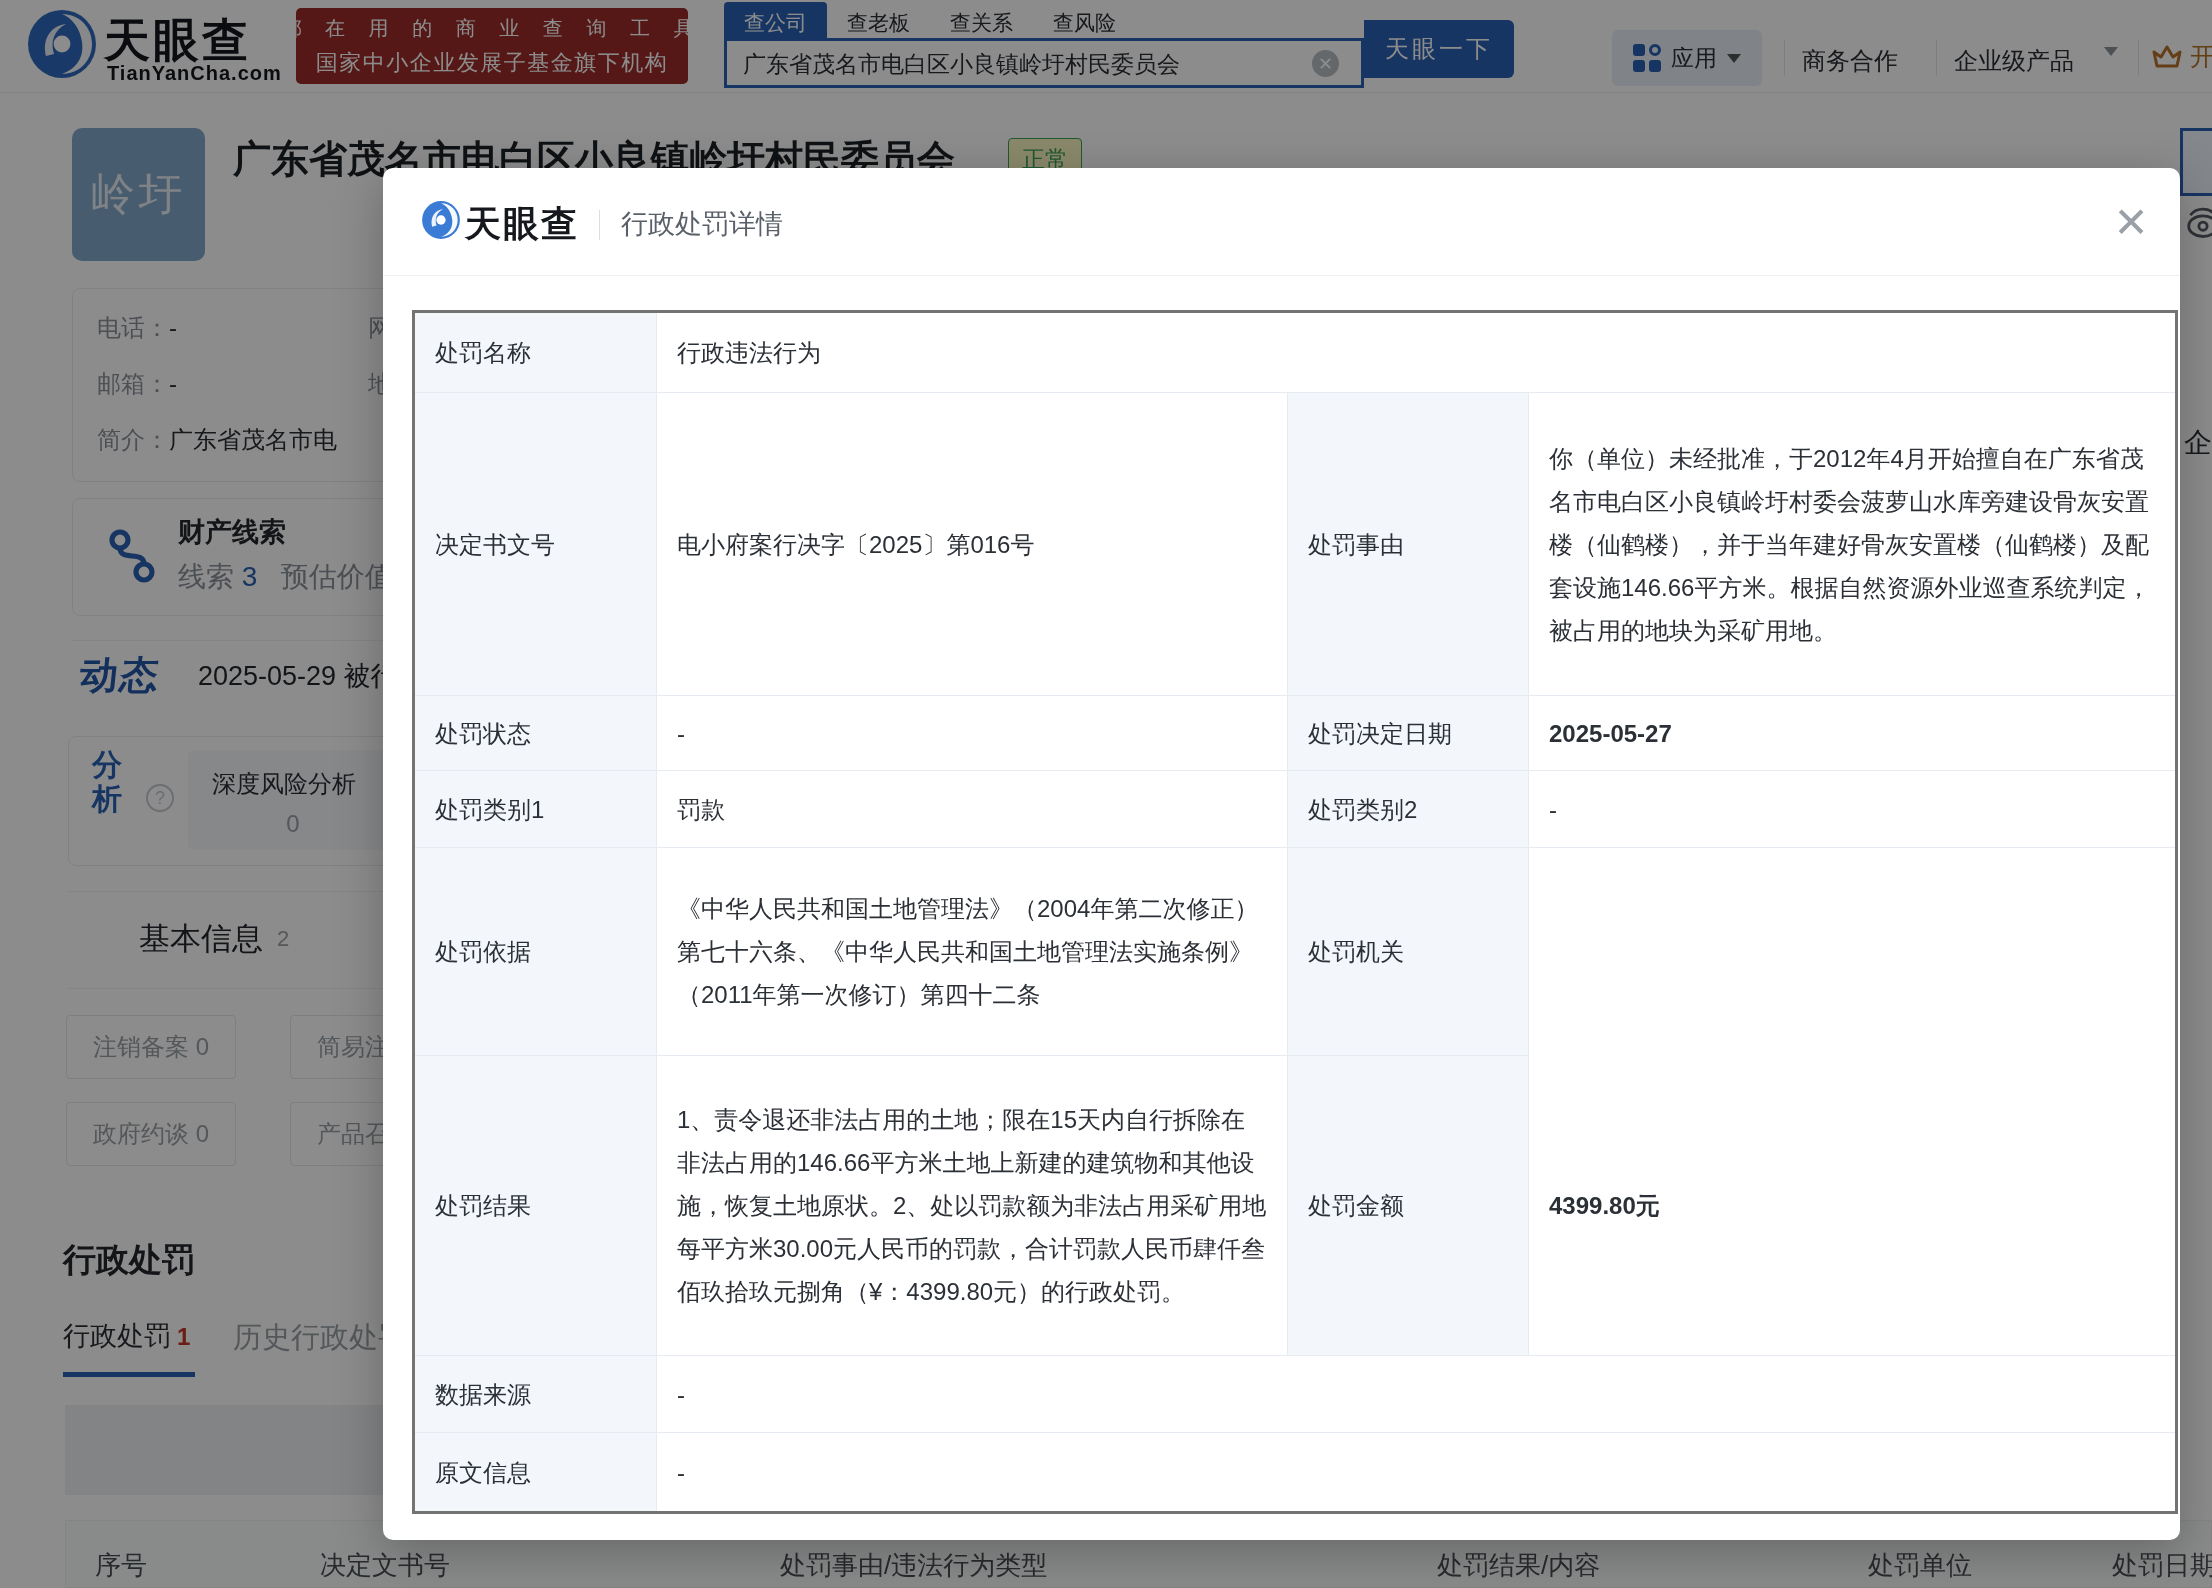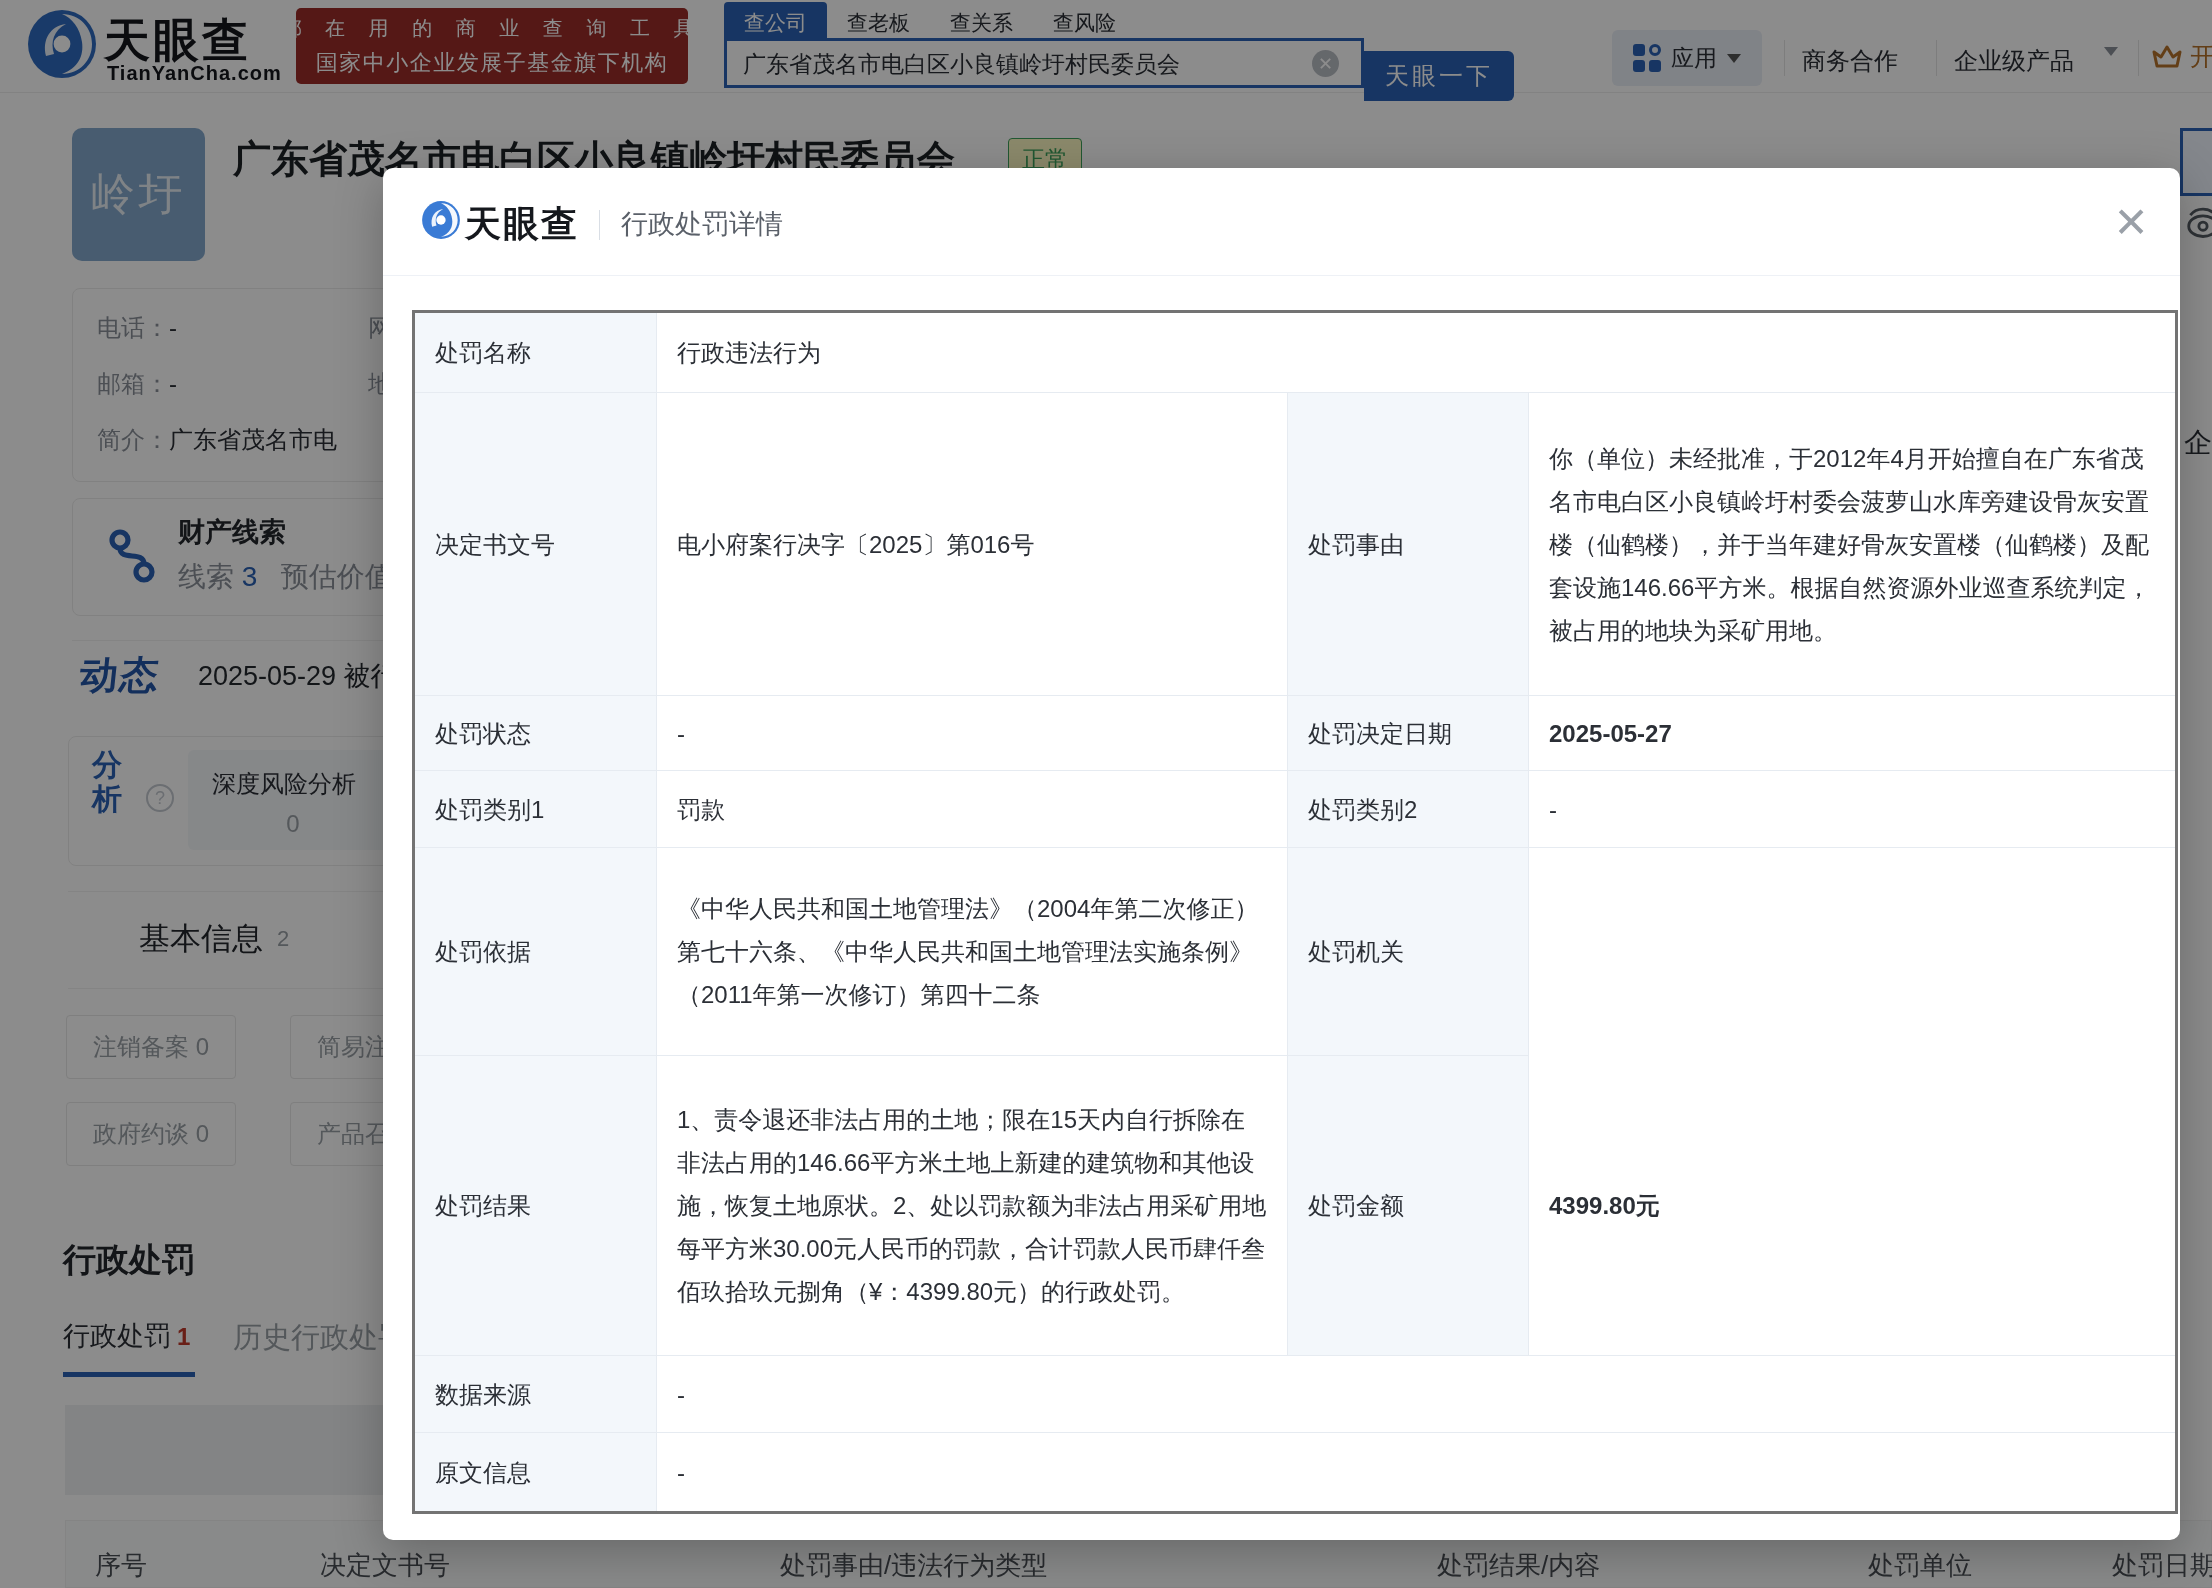--- a/index.html
+++ b/index.html
@@ -14,21 +14,21 @@
          color:#fff;display:flex;flex-direction:column;justify-content:center;align-items:center;}
   .promo .l1{font-size:20px;letter-spacing:9px;margin-bottom:6px;white-space:nowrap;}
   .promo .l2{font-size:22px;letter-spacing:1.5px;white-space:nowrap;}
   .search-tabs{position:absolute;left:724px;top:2px;display:flex;gap:0;height:36px;}
   .stab{font-size:21px;color:#2b2f36;padding:7px 20px 0 20px;height:29px;cursor:pointer;}
   .stab.active{background:#2b62b4;color:#fff;border-radius:4px 4px 0 0;}
   .search-box{position:absolute;left:724px;top:38px;width:640px;height:50px;background:#fff;border:3px solid #2b62b4;box-sizing:border-box;}
   .search-box input{position:absolute;left:14px;top:4px;width:540px;height:36px;border:none;outline:none;font-size:23px;color:#2b2f36;font-family:inherit;background:transparent;}
   .clear-btn{position:absolute;right:22px;top:9px;width:27px;height:27px;border-radius:50%;background:#b9bdc4;color:#fff;
              display:flex;align-items:center;justify-content:center;font-size:18px;cursor:pointer;}
-  .search-go{position:absolute;left:1364px;top:51px;width:150px;height:50px;background:#2b62b4;color:#fff;font-size:24px;
+  .search-go{position:absolute;left:1364px;top:20px;width:150px;height:58px;background:#2b62b4;color:#fff;font-size:24px;
              letter-spacing:3px;display:flex;align-items:center;justify-content:center;border-radius:0 6px 6px 0;cursor:pointer;}
   .apps-chip{position:absolute;left:1612px;top:30px;width:150px;height:56px;background:#e9eef6;border-radius:6px;
              display:flex;align-items:center;justify-content:center;gap:10px;cursor:pointer;}
   .apps-grid{width:28px;height:28px;display:grid;grid-template-columns:12px 12px;grid-template-rows:12px 12px;gap:4px;}
   .apps-grid i{background:#2b62b4;border-radius:3px;display:block;}
   .apps-grid i.o{background:transparent;border:3px solid #2b62b4;border-radius:50%;box-sizing:border-box;}
   .apps-label{font-size:23px;color:#2b2f36;}
   .caret{width:0;height:0;border-left:7px solid transparent;border-right:7px solid transparent;border-top:9px solid #555;}
   .nav-divider{position:absolute;top:40px;width:1px;height:36px;background:#e3e3e3;}
   .nav-link{position:absolute;top:45px;font-size:24px;color:#2b2f36;cursor:pointer;white-space:nowrap;}

